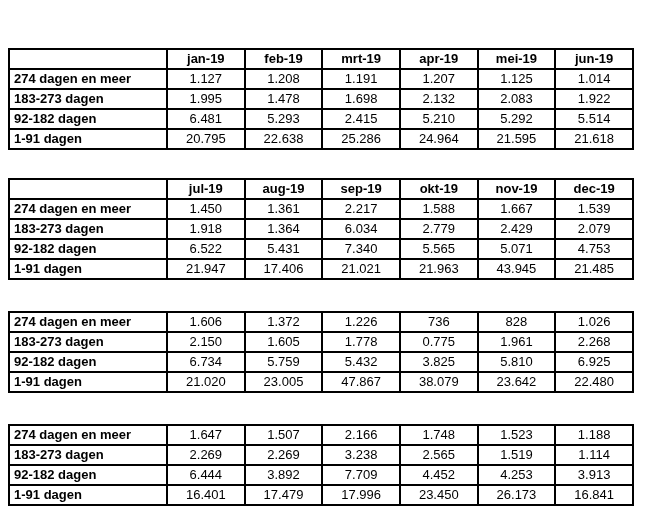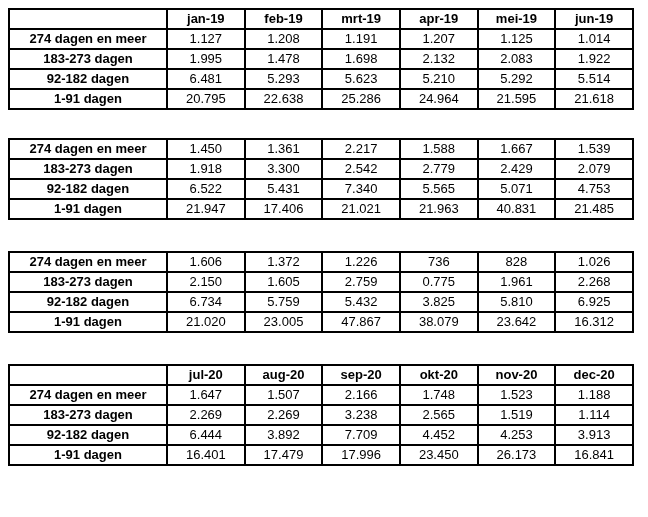--- a/index.html
+++ b/index.html
@@ -3,42 +3,42 @@
 <meta charset="utf-8">
 <style>
   * { box-sizing: border-box; }
   html, body { margin: 0; padding: 0; background: #ffffff; }
   body {
     width: 648px; height: 517px;
     font-family: "Liberation Sans", sans-serif;
     color: #000000;
     overflow: hidden;
   }
-  .page { padding: 8px 0 0 8px; }
+  .page { padding: 8px 0 0 8px; margin-top: 40px; }
   table.t {
     border-collapse: collapse;
     table-layout: fixed;
     width: 626px;
   }
   table.t.gap-a { margin-bottom: 28px; }
   table.t.gap-b { margin-bottom: 31px; }
   table.t th, table.t td {
     border: 2px solid #000000;
     height: 18px;
     padding: 0 4px;
     font-size: 13px;
     line-height: 18px;
     text-align: center;
     white-space: nowrap;
     overflow: hidden;
     font-weight: normal;
   }
   table.t th.month { font-weight: bold; }
   table.t th.corner { font-weight: bold; }
-  table.t td.lbl { text-align: center; font-weight: bold; }
+  table.t td.lbl { text-align: left; font-weight: bold; }
   col.label-col { width: 158px; }
 </style>
 </head>
 <body>
 
 <div class="page">
 
   <table class="t gap-a">
     <colgroup>
         <col class="label-col">
@@ -69,21 +69,21 @@
       <td>1.478</td>
       <td>1.698</td>
       <td>2.132</td>
       <td>2.083</td>
       <td>1.922</td>
     </tr>
     <tr>
       <td class="lbl">92-182 dagen</td>
       <td>6.481</td>
       <td>5.293</td>
-      <td>5.623</td>
+      <td>2.415</td>
       <td>5.210</td>
       <td>5.292</td>
       <td>5.514</td>
     </tr>
     <tr>
       <td class="lbl">1-91 dagen</td>
       <td>20.795</td>
       <td>22.638</td>
       <td>25.286</td>
       <td>24.964</td>
@@ -92,54 +92,63 @@
     </tr>
   </tbody>
     </table>
 
   <table class="t gap-b">
     <colgroup>
         <col class="label-col">
         <col span="6">
       </colgroup>
     <tbody>
+        <tr>
+      <th class="corner"></th>
+      <th class="month">jul-19</th>
+      <th class="month">aug-19</th>
+      <th class="month">sep-19</th>
+      <th class="month">okt-19</th>
+      <th class="month">nov-19</th>
+      <th class="month">dec-19</th>
+    </tr>
     <tr>
       <td class="lbl">274 dagen en meer</td>
       <td>1.450</td>
       <td>1.361</td>
       <td>2.217</td>
       <td>1.588</td>
       <td>1.667</td>
       <td>1.539</td>
     </tr>
     <tr>
       <td class="lbl">183-273 dagen</td>
       <td>1.918</td>
-      <td>3.300</td>
-      <td>2.542</td>
+      <td>1.364</td>
+      <td>6.034</td>
       <td>2.779</td>
       <td>2.429</td>
       <td>2.079</td>
     </tr>
     <tr>
       <td class="lbl">92-182 dagen</td>
       <td>6.522</td>
       <td>5.431</td>
       <td>7.340</td>
       <td>5.565</td>
       <td>5.071</td>
       <td>4.753</td>
     </tr>
     <tr>
       <td class="lbl">1-91 dagen</td>
       <td>21.947</td>
       <td>17.406</td>
       <td>21.021</td>
       <td>21.963</td>
-      <td>40.831</td>
+      <td>43.945</td>
       <td>21.485</td>
     </tr>
   </tbody>
     </table>
 
   <table class="t gap-b">
     <colgroup>
         <col class="label-col">
         <col span="6">
       </colgroup>
@@ -150,61 +159,52 @@
       <td>1.372</td>
       <td>1.226</td>
       <td>736</td>
       <td>828</td>
       <td>1.026</td>
     </tr>
     <tr>
       <td class="lbl">183-273 dagen</td>
       <td>2.150</td>
       <td>1.605</td>
-      <td>2.759</td>
+      <td>1.778</td>
       <td>0.775</td>
       <td>1.961</td>
       <td>2.268</td>
     </tr>
     <tr>
       <td class="lbl">92-182 dagen</td>
       <td>6.734</td>
       <td>5.759</td>
       <td>5.432</td>
       <td>3.825</td>
       <td>5.810</td>
       <td>6.925</td>
     </tr>
     <tr>
       <td class="lbl">1-91 dagen</td>
       <td>21.020</td>
       <td>23.005</td>
       <td>47.867</td>
       <td>38.079</td>
       <td>23.642</td>
-      <td>16.312</td>
+      <td>22.480</td>
     </tr>
   </tbody>
     </table>
 
   <table class="t">
     <colgroup>
         <col class="label-col">
         <col span="6">
       </colgroup>
     <tbody>
-        <tr>
-      <th class="corner"></th>
-      <th class="month">jul-20</th>
-      <th class="month">aug-20</th>
-      <th class="month">sep-20</th>
-      <th class="month">okt-20</th>
-      <th class="month">nov-20</th>
-      <th class="month">dec-20</th>
-    </tr>
     <tr>
       <td class="lbl">274 dagen en meer</td>
       <td>1.647</td>
       <td>1.507</td>
       <td>2.166</td>
       <td>1.748</td>
       <td>1.523</td>
       <td>1.188</td>
     </tr>
     <tr>

